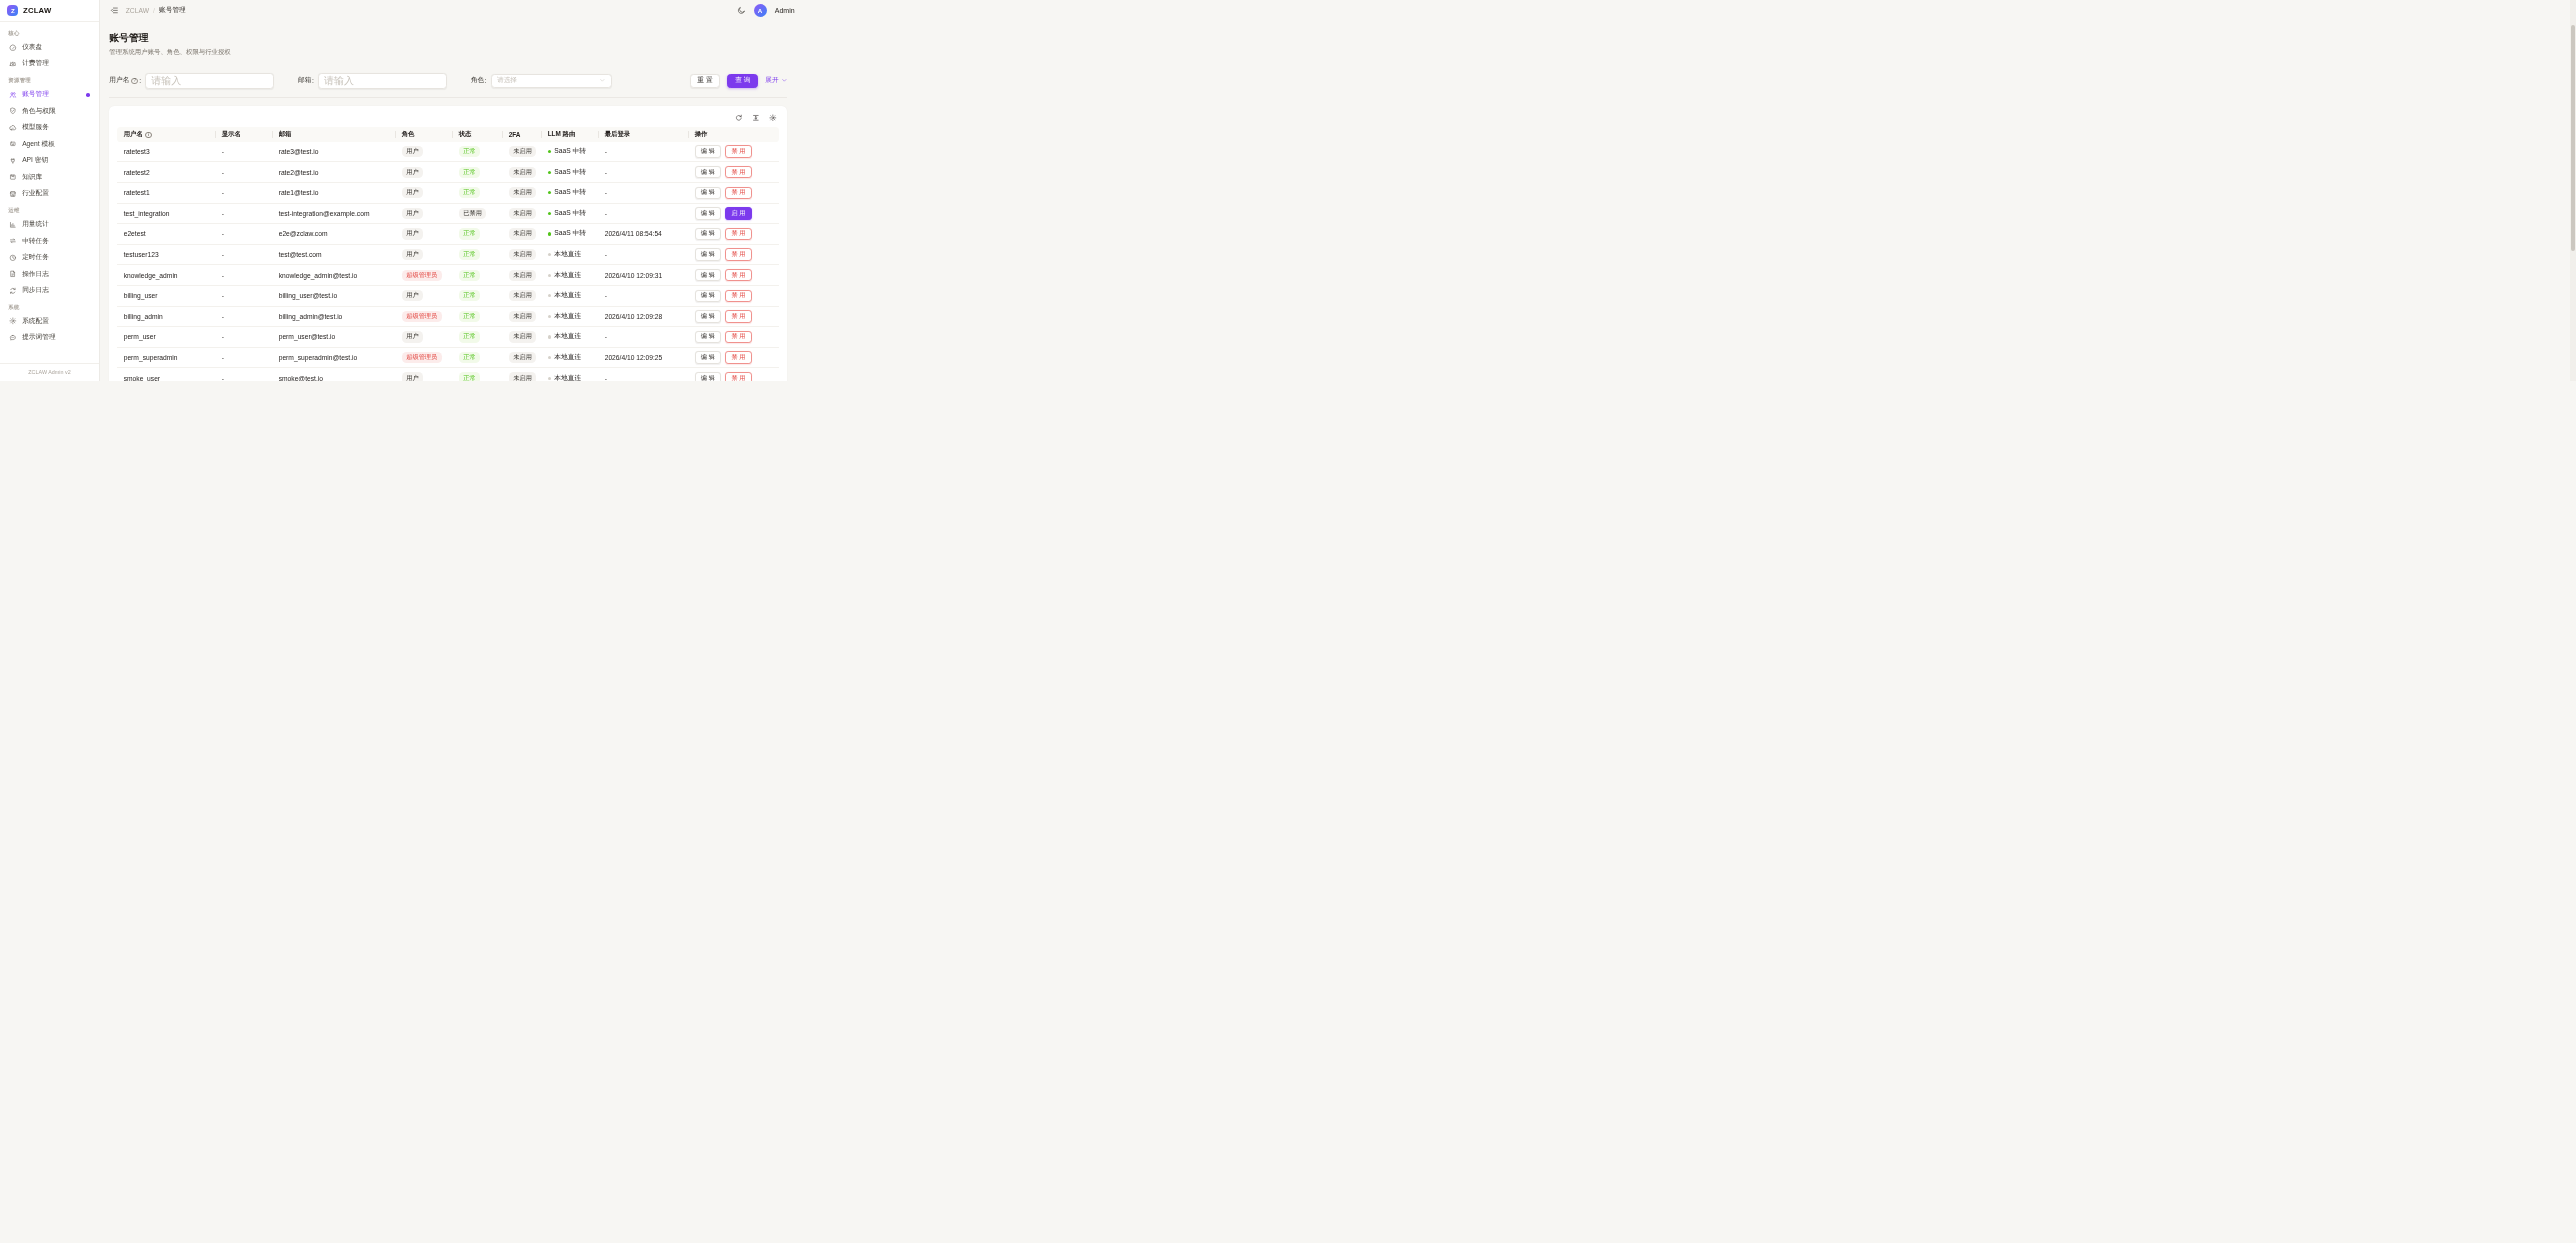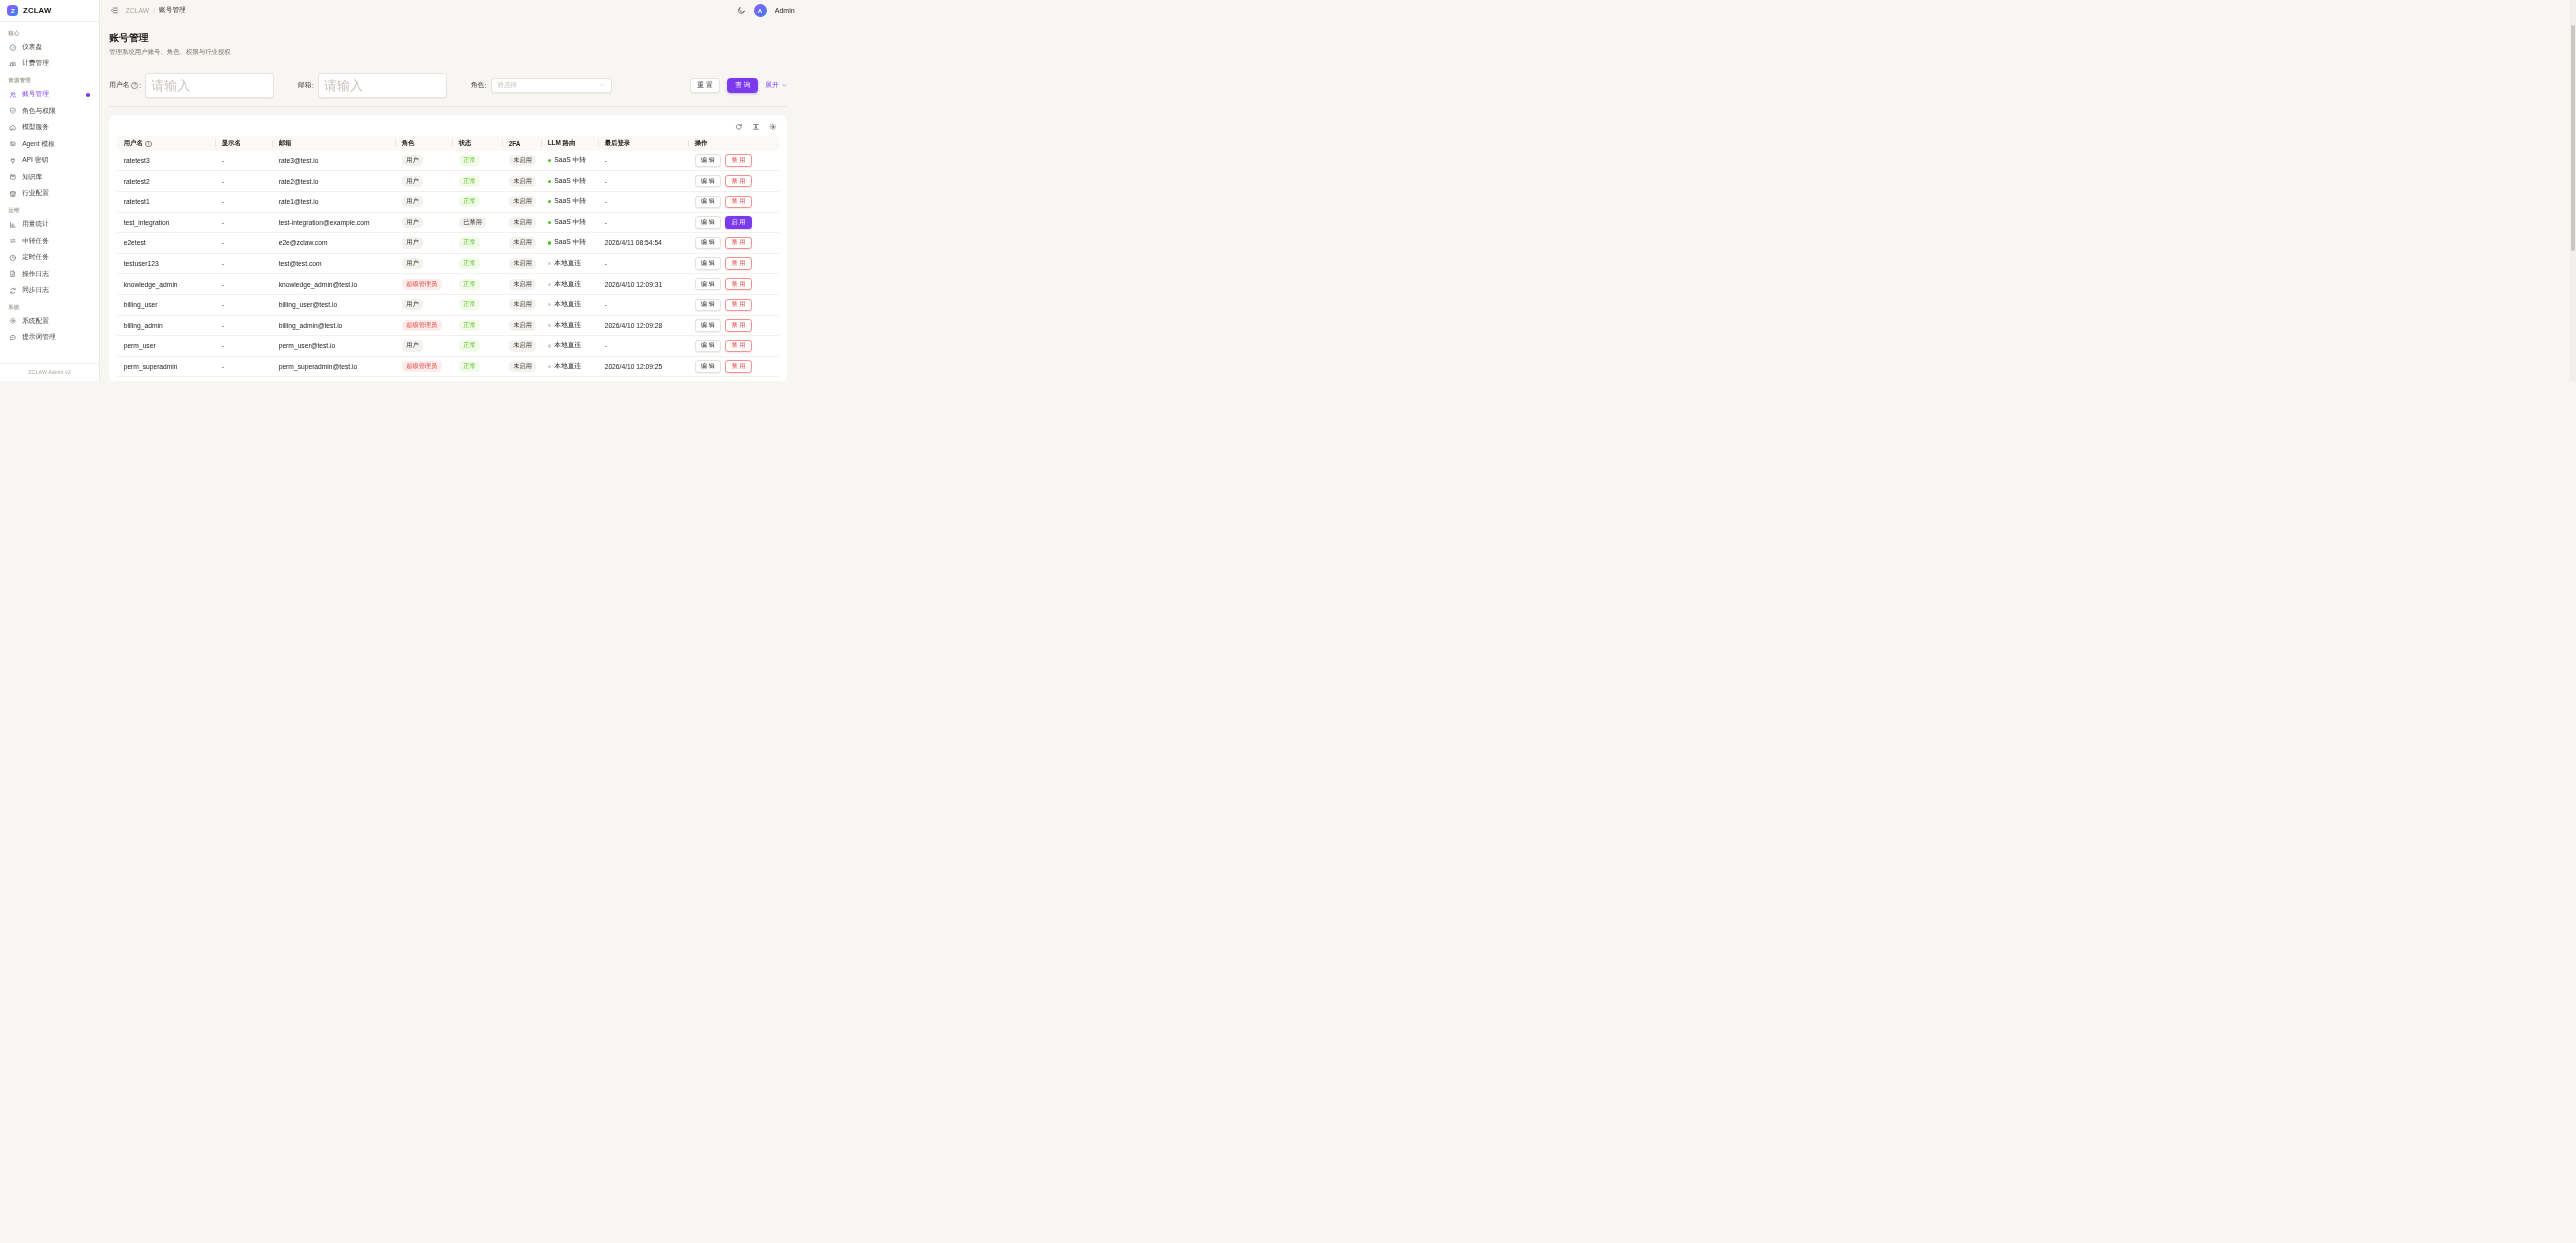--- a/index.html
+++ b/index.html
@@ -53,22 +53,22 @@
   .page-title { font-size:9.8px; font-weight:700; color:#1B1713; }
   .page-sub { margin-top:3.1px; font-size:6.4px; color:#7C766D; }
 
   
   .filters { margin-top:16px; display:flex; align-items:center; }
   .fgroup { display:flex; align-items:center; margin-right:24px; }
   .flabel { font-size:6.7px; color:#33302B; display:flex; align-items:center; }
   .qmark { width:6.7px; height:6.7px; border:0.5px solid #97918A; border-radius:50%; color:#6E6962;
            font-size:4.6px; display:inline-flex; align-items:center; justify-content:center; margin:0 0.5px 0 2.1px; }
   .colon { margin:0 4.1px 0 0.5px; color:#33302B; }
-  .f-input { width:129px; height:25px; border:0.5px solid #E7E4DF; border-radius:3.6px; background:#fff;
-             padding:0 5.2px; font-size:13px; color:#262220; outline:none;
+  .f-input { width:129px; height:16px; border:0.5px solid #E7E4DF; border-radius:3.6px; background:#fff;
+             padding:0 5.2px; font-size:10px; color:#262220; outline:none;
              box-shadow:0 0.5px 1px rgba(28,25,23,.05); font-family:inherit; }
   .f-input::placeholder { color:#C9C4BC; }
   .f-select { width:121px; height:14.4px; border:0.5px solid #E7E4DF; border-radius:3.6px; background:#fff;
               padding:0 4.6px 0 5.2px; display:flex; align-items:center; justify-content:space-between;
               box-shadow:0 0.5px 1px rgba(28,25,23,.05); cursor:pointer; }
   .f-select .ph { color:#C9C4BC; font-size:6.7px; }
   .f-select .icn { color:#C6C1BA; }
   .factions { margin-left:auto; display:flex; align-items:center; gap:7.2px; }
   .fbtn { height:14.4px; padding:0 6.7px; border-radius:3.6px; font-size:6.7px; display:inline-flex;
           align-items:center; cursor:pointer; font-family:inherit; }

